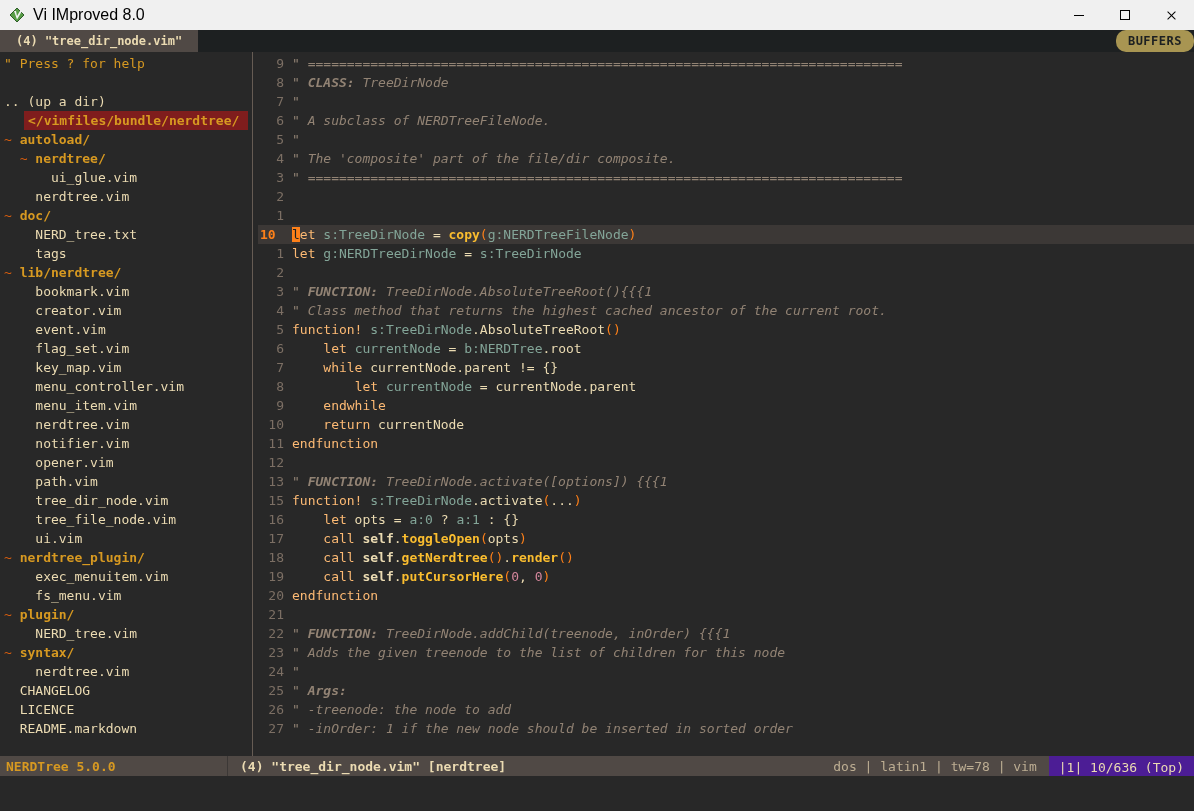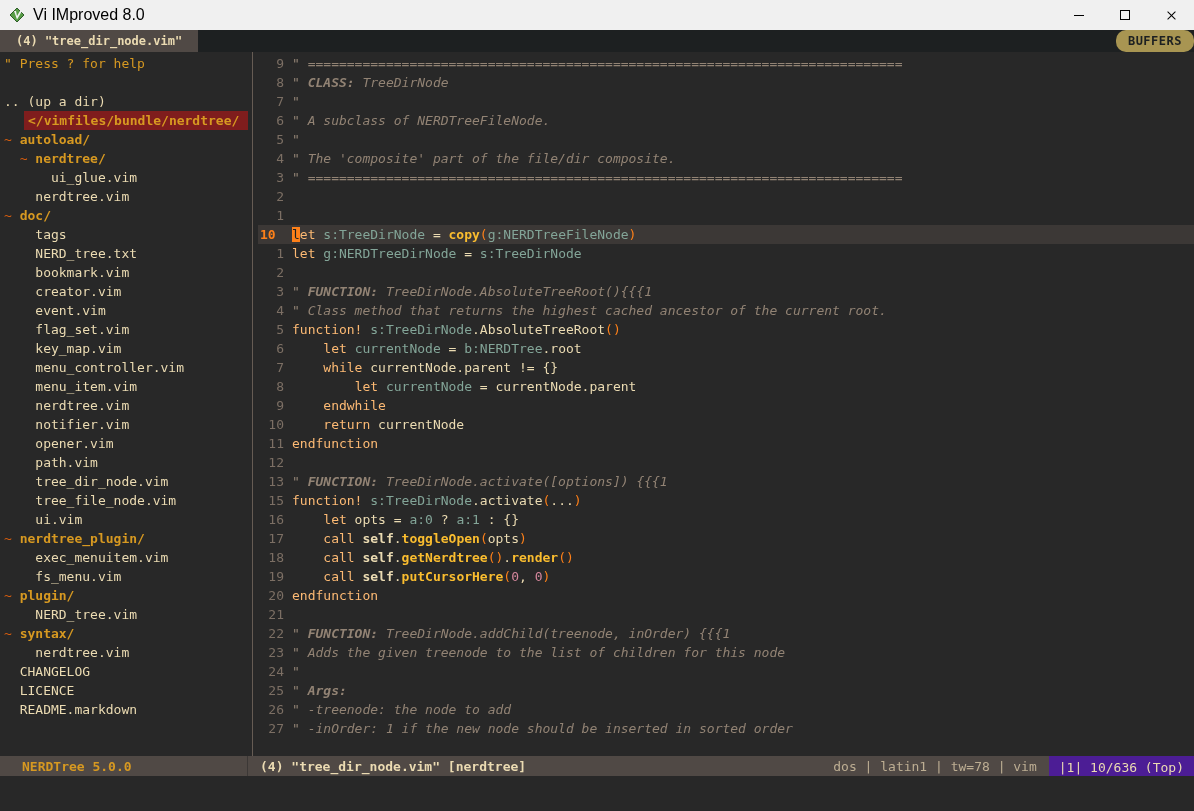--- a/index.html
+++ b/index.html
@@ -59,21 +59,21 @@
   .br { color:#fe8019; }
   .n  { color:#d3869b; }
   .c  { color:#928374; font-style:italic; }
   .ct { color:#928374; font-style:italic; font-weight:bold; }
   .slf{ color:#ebdbb2; font-weight:bold; }
   .cur{ background:#fe8019; color:#1d2021; }
 
   
   .statusline { height:20px; background:#504945; display:flex; align-items:stretch;
                 font-size:13px; flex:none; }
-  .st-left { width:248px; flex:none; color:#d79921; font-weight:bold; padding-left:22px;
+  .st-left { width:228px; flex:none; color:#d79921; font-weight:bold; padding-left:6px;
              display:flex; align-items:center; border-right:1px solid #3c3836; white-space:pre; }
   .st-mid { flex:1; color:#ebdbb2; font-weight:bold; padding-left:12px;
             display:flex; align-items:center; white-space:pre; overflow:hidden; }
   .st-right { flex:none; display:flex; align-items:stretch; }
   .st-fileinfo { color:#bdae93; padding:0 12px; display:flex; align-items:center; white-space:pre; }
   .st-pos { background:#4c1d95; color:#ebdbb2; padding:11px 10px; display:flex; align-items:center; white-space:pre; }
 
   .cmdline { height:35px; background:#282828; flex:none; }
 </style>
 </head>
@@ -112,22 +112,23 @@
     <div class="nerdtree" id="nerdtree">
         <div class="tree-line"><span class="th">" Press ? for help</span></div>
         <div class="tree-line"></div>
         <div class="tree-line"><span class="tf">.. (up a dir)</span></div>
         <div class="tree-line tree-sel"><span class="tr">&lt;/vimfiles/bundle/nerdtree/</span></div>
         <div class="tree-line"><span class="ta">~ </span><span class="td">autoload/</span></div>
         <div class="tree-line"><span class="ta">  ~ </span><span class="td">nerdtree/</span></div>
         <div class="tree-line"><span class="tf">      ui_glue.vim</span></div>
         <div class="tree-line"><span class="tf">    nerdtree.vim</span></div>
         <div class="tree-line"><span class="ta">~ </span><span class="td">doc/</span></div>
+        <div class="tree-line"><span class="tf">    NERD_tree.txt</span></div>
         <div class="tree-line"><span class="tf">    tags</span></div>
-        <div class="tree-line"><span class="tf">    NERD_tree.txt</span></div>
+        <div class="tree-line"><span class="ta">~ </span><span class="td">lib/nerdtree/</span></div>
         <div class="tree-line"><span class="tf">    bookmark.vim</span></div>
         <div class="tree-line"><span class="tf">    creator.vim</span></div>
         <div class="tree-line"><span class="tf">    event.vim</span></div>
         <div class="tree-line"><span class="tf">    flag_set.vim</span></div>
         <div class="tree-line"><span class="tf">    key_map.vim</span></div>
         <div class="tree-line"><span class="tf">    menu_controller.vim</span></div>
         <div class="tree-line"><span class="tf">    menu_item.vim</span></div>
         <div class="tree-line"><span class="tf">    nerdtree.vim</span></div>
         <div class="tree-line"><span class="tf">    notifier.vim</span></div>
         <div class="tree-line"><span class="tf">    opener.vim</span></div>

